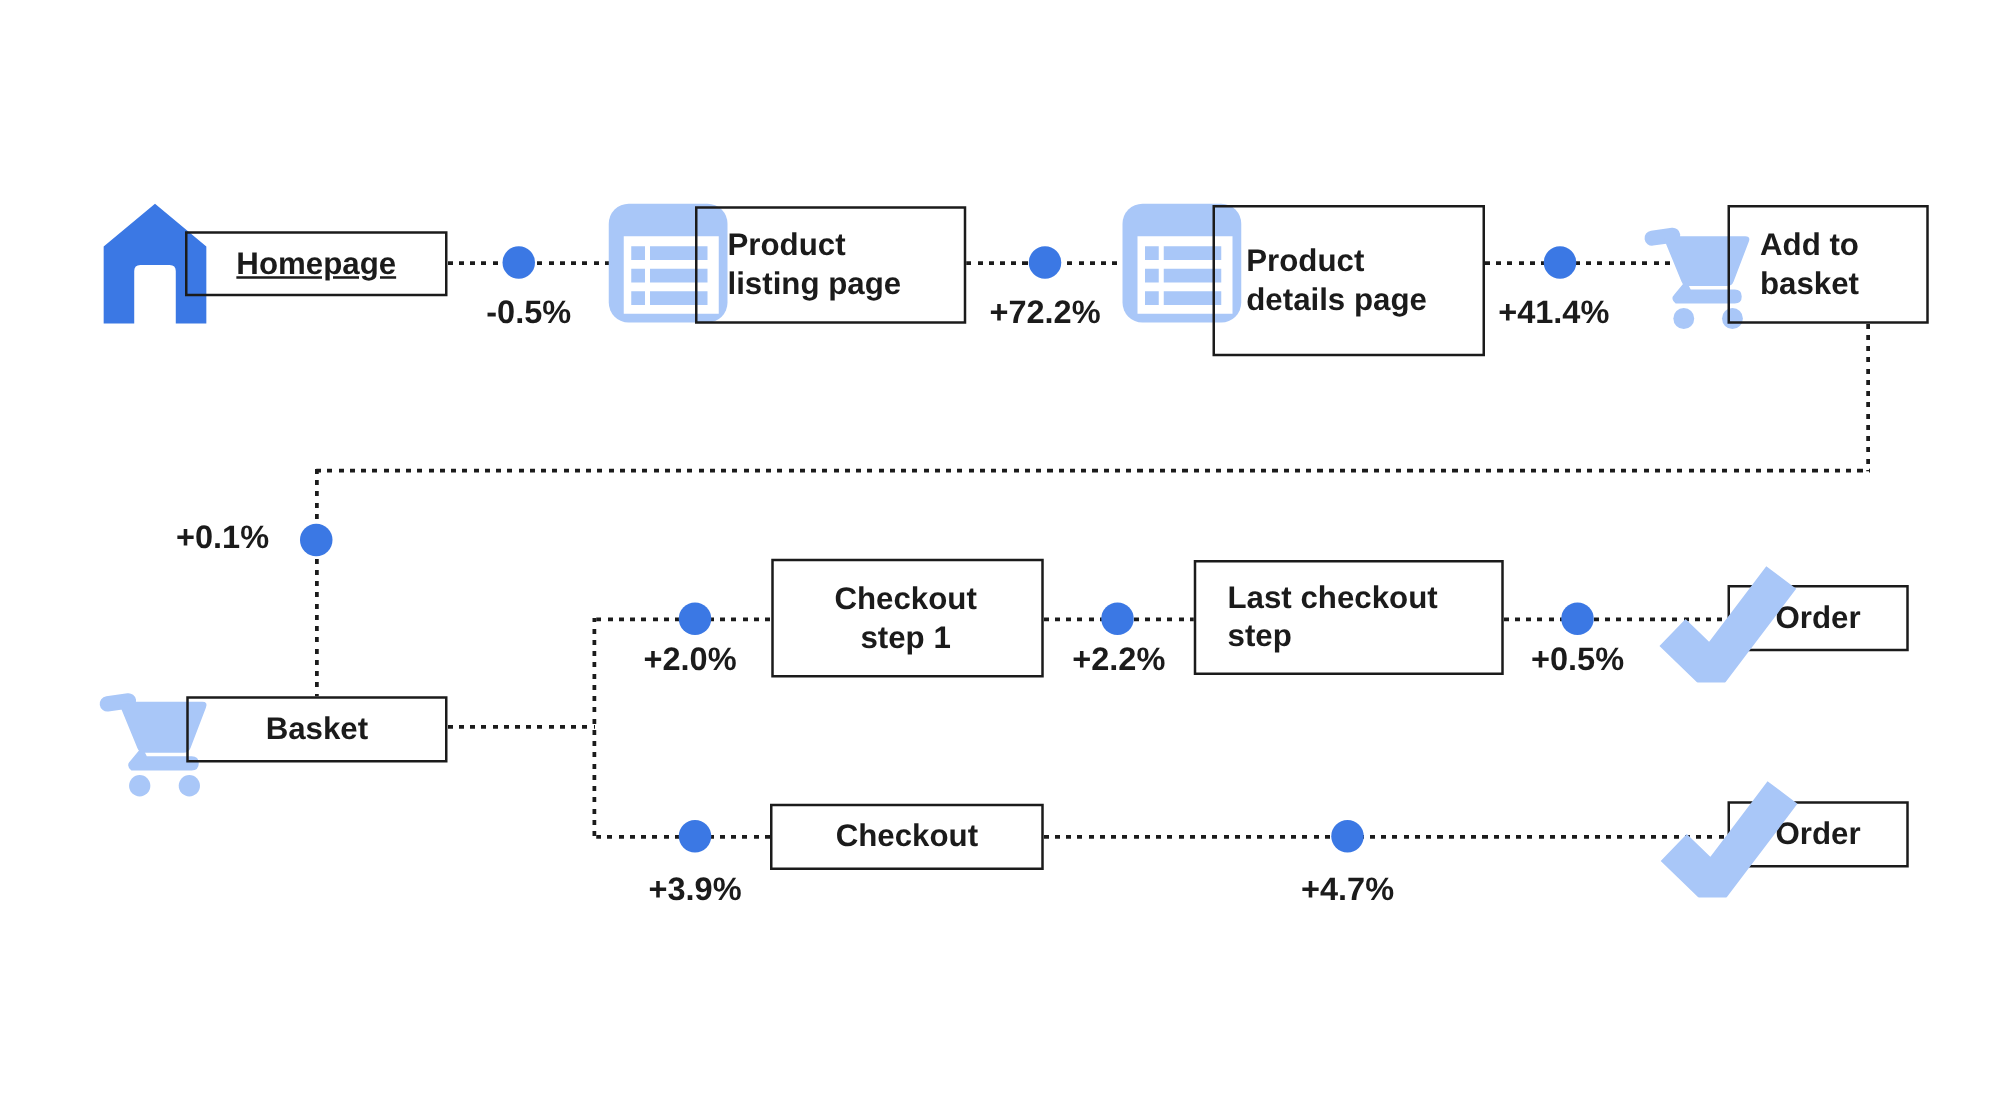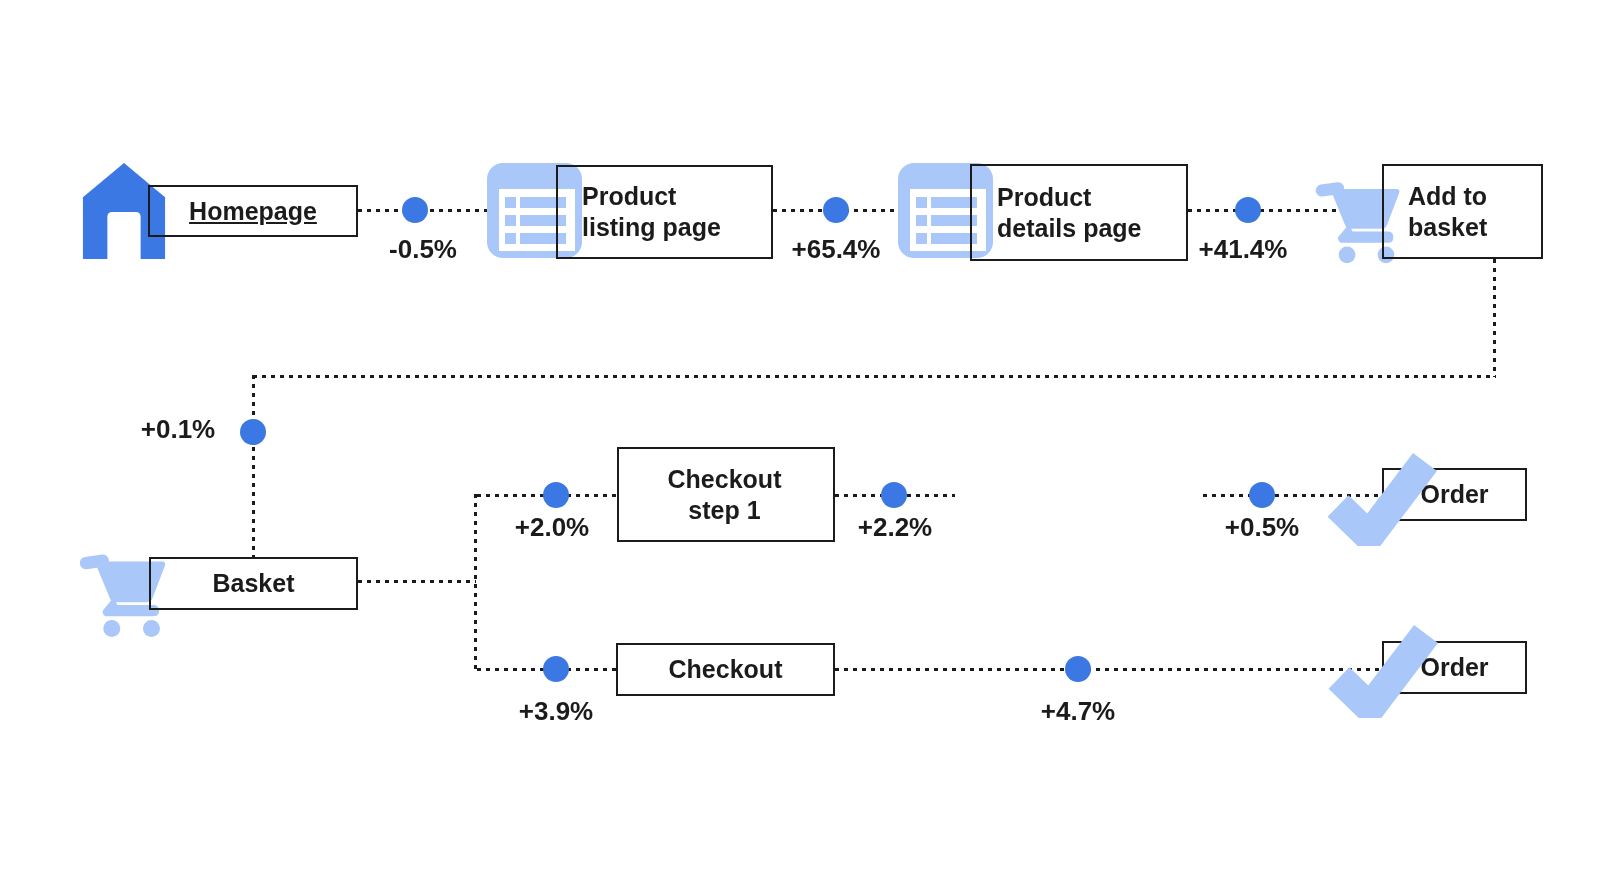--- a/index.html
+++ b/index.html
@@ -61,21 +61,21 @@
   <div class="dot" style="left:823px;top:197px;"></div>
   <div class="dot" style="left:1235px;top:197px;"></div>
   <div class="dot" style="left:240px;top:419px;"></div>
   <div class="dot" style="left:543px;top:482px;"></div>
   <div class="dot" style="left:881px;top:482px;"></div>
   <div class="dot" style="left:1249px;top:482px;"></div>
   <div class="dot" style="left:543px;top:656px;"></div>
   <div class="dot" style="left:1065px;top:656px;"></div>
 
   <div class="pct" style="left:423px;top:234px;">-0.5%</div>
-  <div class="pct" style="left:836px;top:234px;">+65.4%</div>
+  <div class="pct" style="left:836px;top:234px;">+72.2%</div>
   <div class="pct" style="left:1243px;top:234px;">+41.4%</div>
   <div class="pct" style="left:178px;top:414px;">+0.1%</div>
   <div class="pct" style="left:552px;top:512px;">+2.0%</div>
   <div class="pct" style="left:895px;top:512px;">+2.2%</div>
   <div class="pct" style="left:1262px;top:512px;">+0.5%</div>
   <div class="pct" style="left:556px;top:696px;text-align:center;">+3.9%</div>
   <div class="pct" style="left:1078px;top:696px;">+4.7%</div>
 
   <svg class="icon" style="left:80px;top:160px;" width="88" height="100" viewBox="0 0 90 100">
     <path class="home-fill" d="M3 100 L3 37 L45 2 L87 37 L87 100 L62 100 L62 57 Q62 52 57 52 L33 52 Q28 52 28 57 L28 100 Z"></path>
@@ -142,36 +142,39 @@
   </svg>
 
   <div class="node-box center" style="left:148px;top:185px;width:210px;height:52px;text-decoration:underline;">
     <span>Homepage</span>
   </div>
 
   <div class="node-box left" style="left:556px;top:165px;width:217px;height:94px;padding-left:24px;">
     <span>Product listing page</span>
   </div>
 
-  <div class="node-box left" style="left:970px;top:164px;width:218px;height:97px;">
+  <div class="node-box left" style="left:970px;top:164px;width:218px;height:121px;">
     <span>Product details page</span>
   </div>
 
   <div class="node-box left" style="left:1382px;top:164px;width:161px;height:95px;padding-left:24px;padding-right:8px;">
     <span>Add to basket</span>
   </div>
 
   <div class="node-box center" style="left:149px;top:557px;width:209px;height:53px;">
     <span>Basket</span>
   </div>
 
   <div class="node-box left" style="left:617px;top:447px;width:218px;height:95px;text-align:center;">
     <span>Checkout step 1</span>
   </div>
 
+  <div class="node-box left" style="left:955px;top:448px;width:248px;height:92px;">
+    <span>Last checkout step</span>
+  </div>
 
   <div class="node-box center thin" style="left:1382px;top:468px;width:145px;height:53px;">
     <span>Order</span>
   </div>
 
   <div class="node-box center" style="left:616px;top:643px;width:219px;height:53px;">
     <span>Checkout</span>
   </div>
 
   <div class="node-box center thin" style="left:1382px;top:641px;width:145px;height:53px;">

